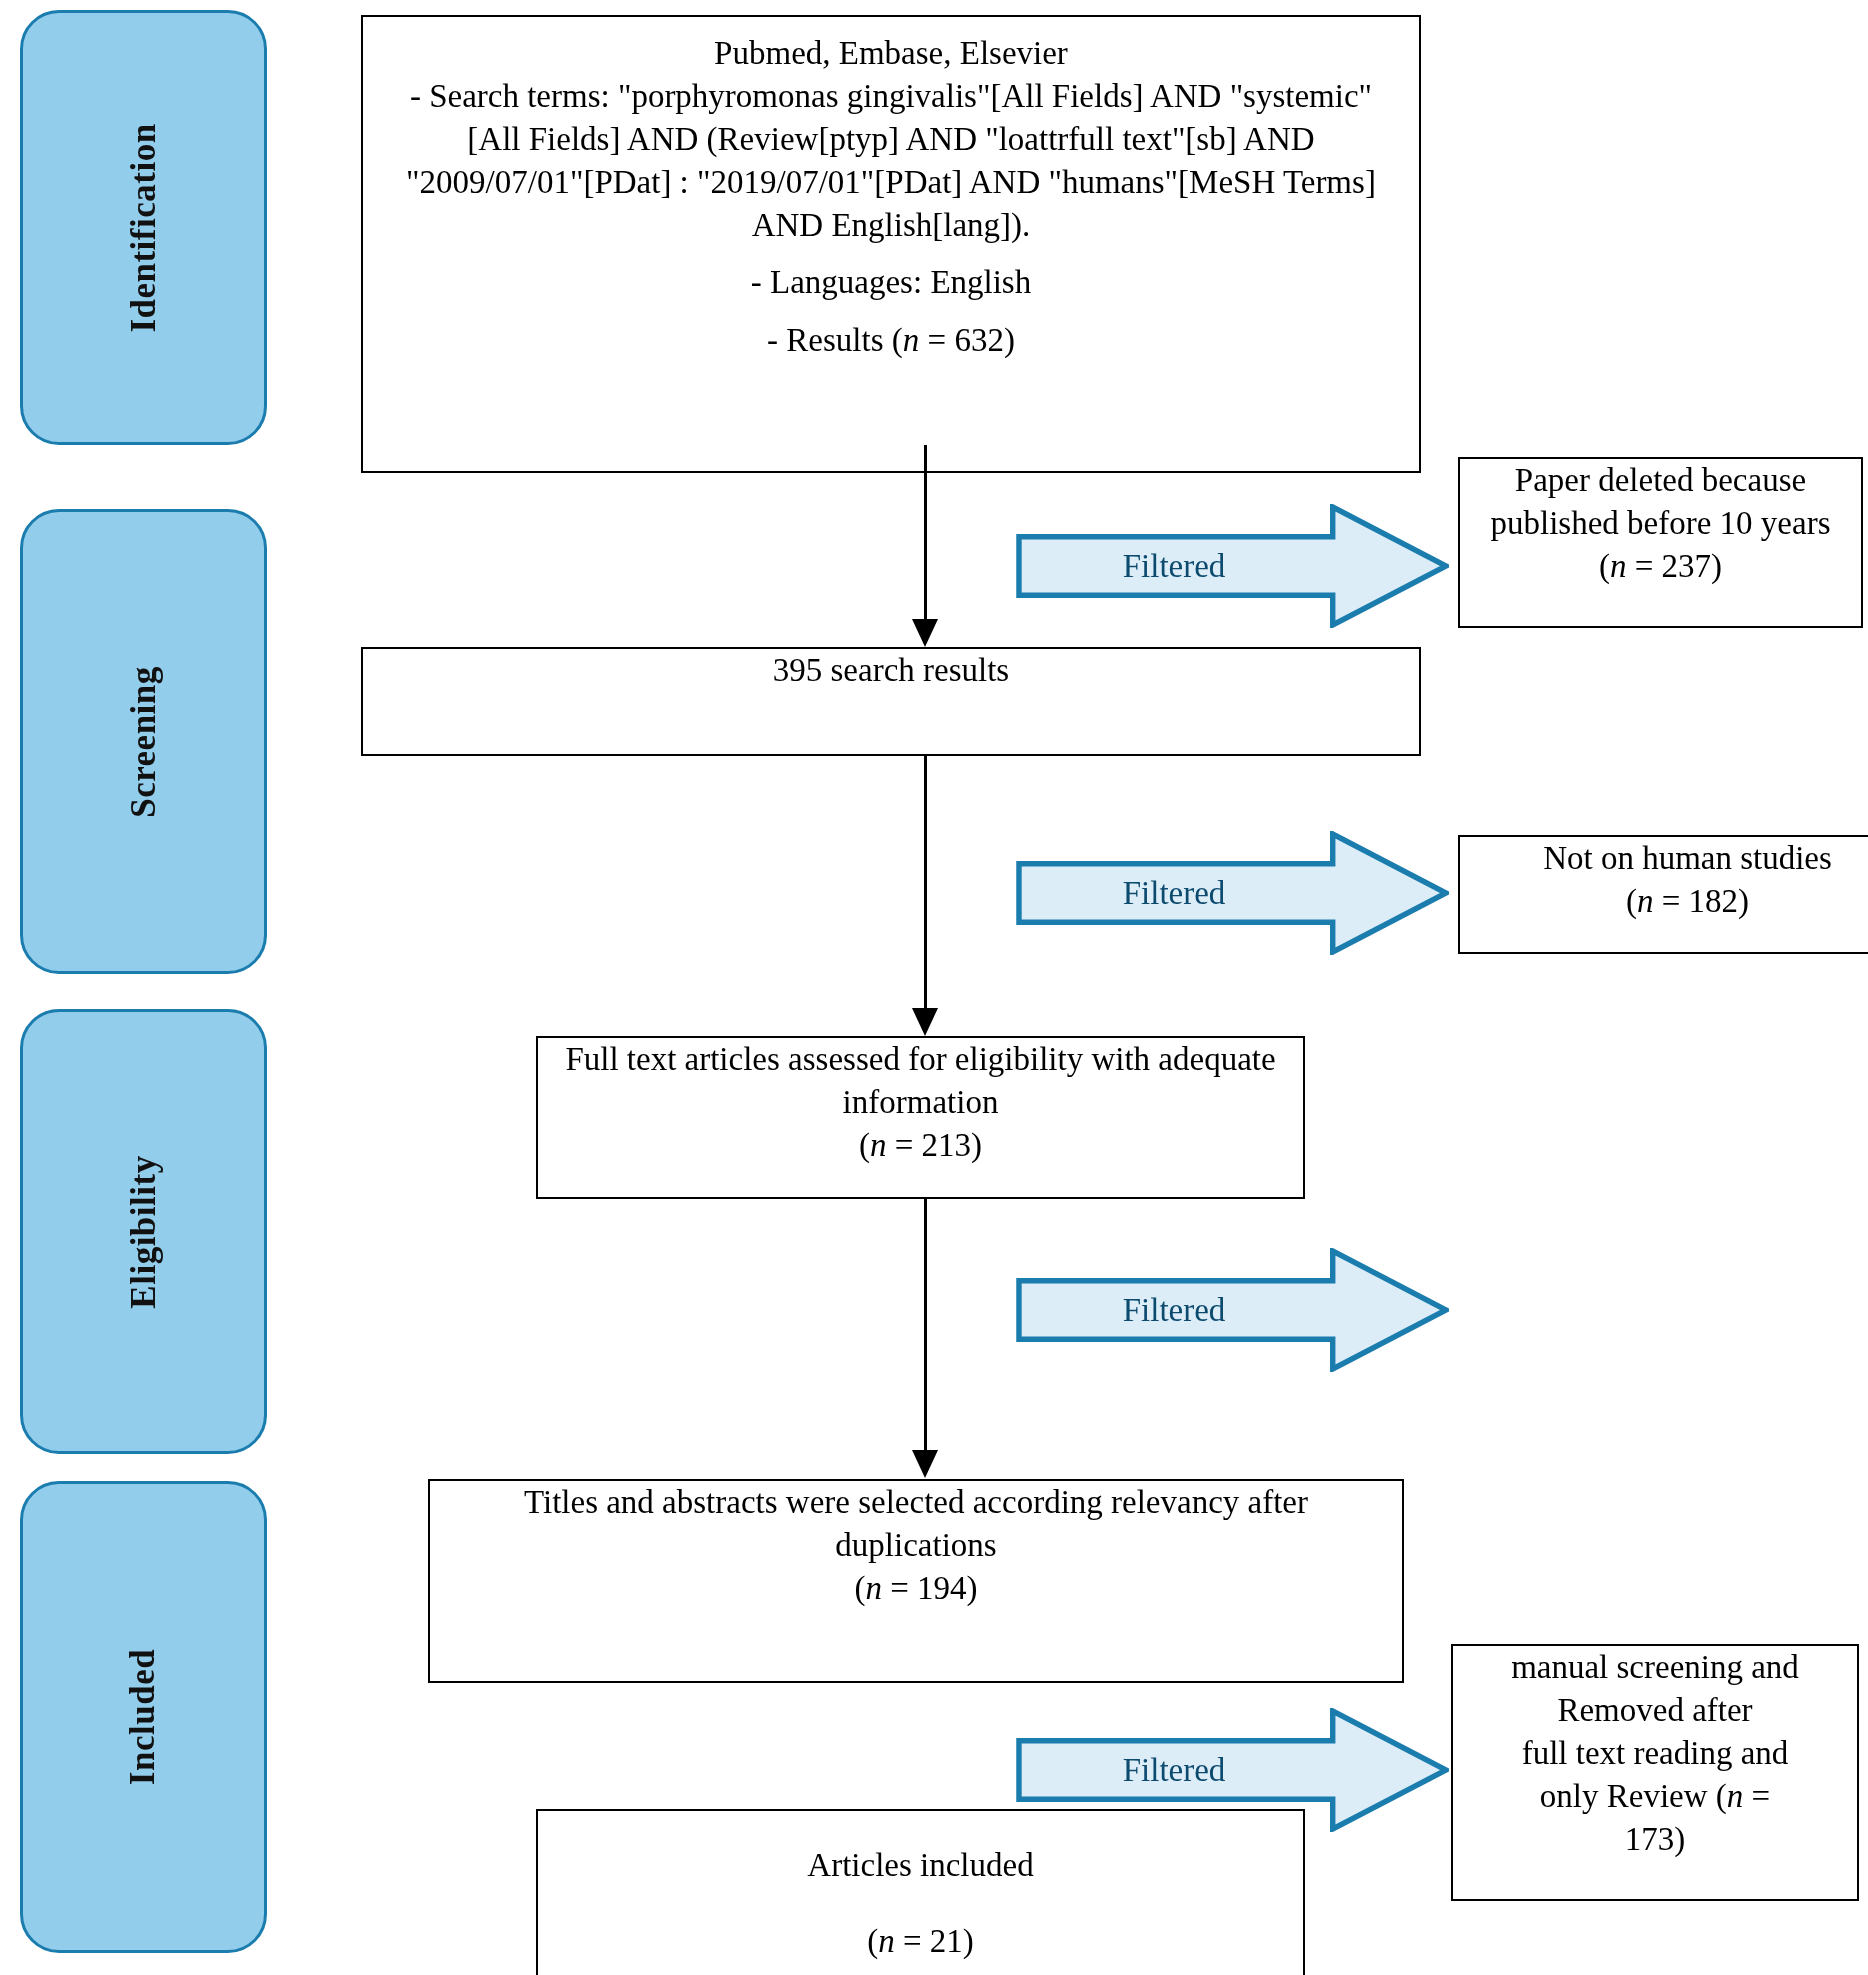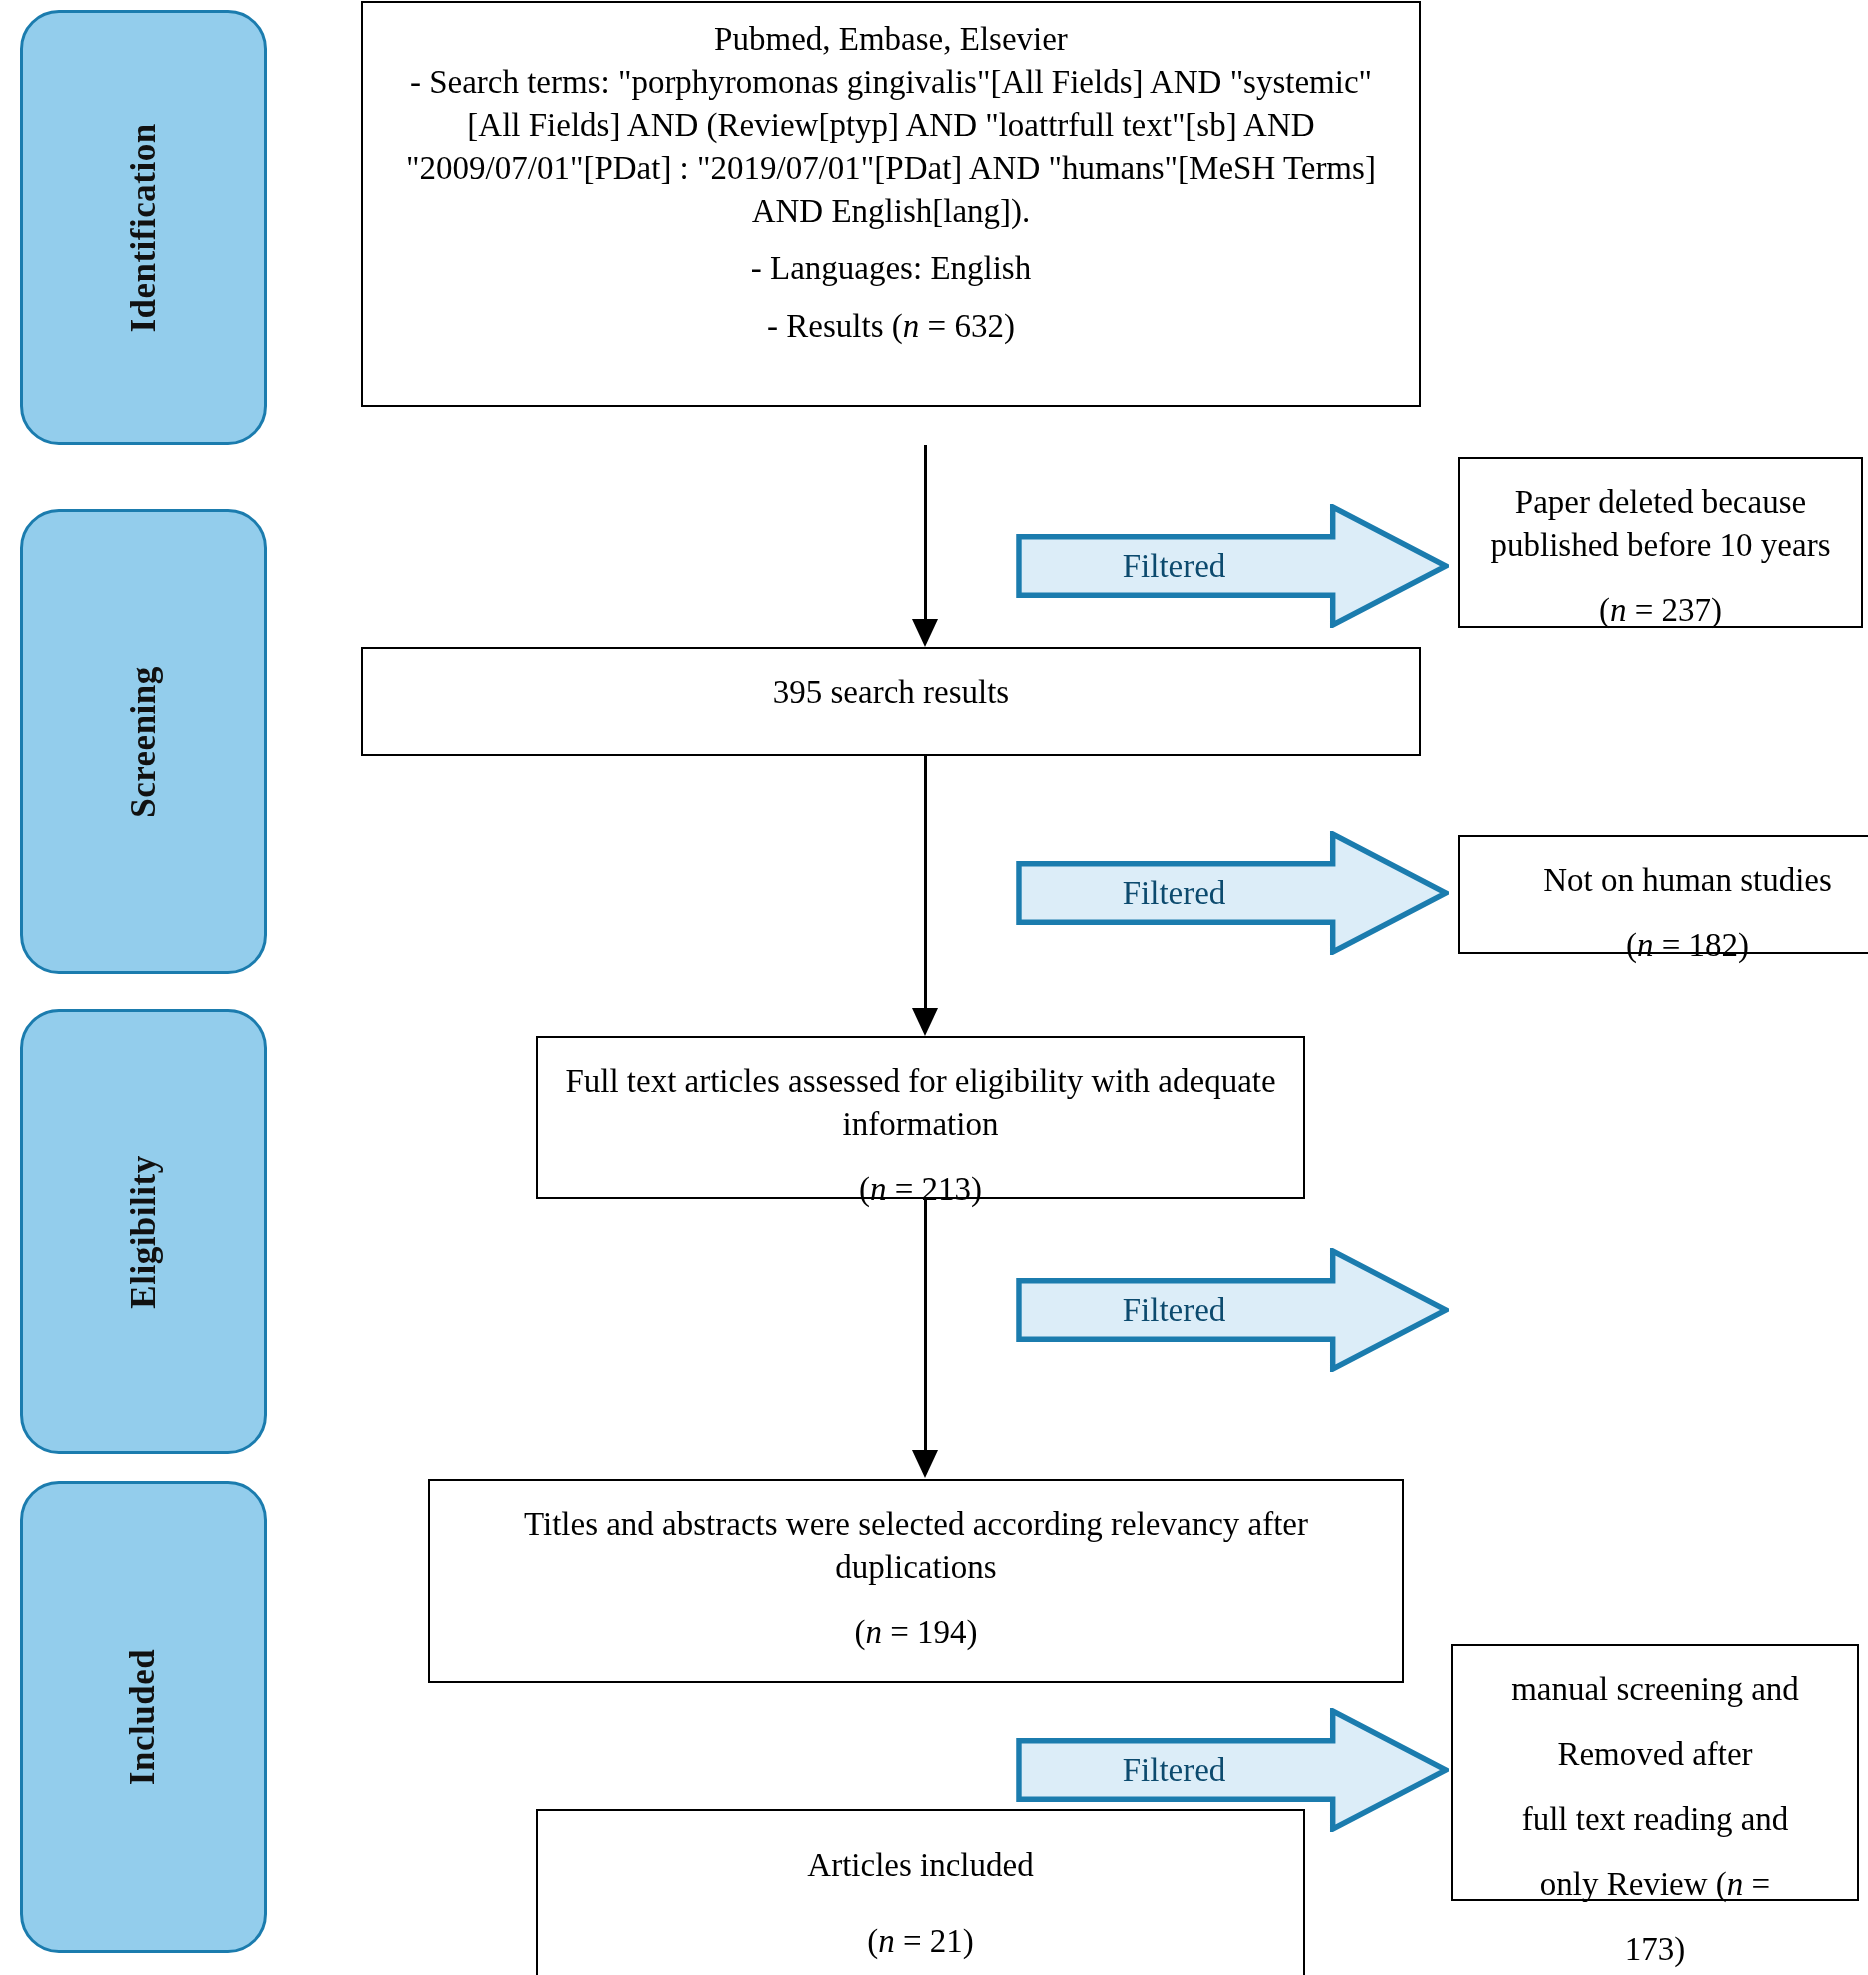--- a/index.html
+++ b/index.html
@@ -46,21 +46,21 @@
     text-align: center;
     color: #000000;
   }
   .proc-box .box-text {
     font-size: 33px;
     line-height: 1.30;
     padding: 0 17px;
     display: block;
   }
   .proc-box.pad-top .box-text { padding-top: 15px; }
-  .proc-box.pad-top2 .box-text { padding-top: 22px; }
+  .proc-box.pad-top2 .box-text { }
   .proc-box.pad-top3 .box-text { padding-top: 33px; }
   .proc-box .box-text .sub-n { font-style: italic; }
 
   
   .filter-arrow {
     position: absolute;
   }
   .filter-arrow svg {
     display: block;
     width: 100%;
@@ -118,21 +118,21 @@
   </div>
 
   <div class="stage-pill" style="left:20px; top:1009px; width:247px; height:445px;">
     <span class="stage-label">Eligibility</span>
   </div>
 
   <div class="stage-pill" style="left:20px; top:1481px; width:247px; height:472px;">
     <span class="stage-label">Included</span>
   </div>
 
-  <div class="proc-box pad-top" style="left:361px; top:1px; width:1060px; height:406px;">
+  <div class="proc-box pad-top" style="left:361px; top:15px; width:1060px; height:458px;">
     <span class="box-text">Pubmed, Embase, Elsevier</span>
     <span class="box-text" style="padding:0 30px;">-    Search terms: "porphyromonas gingivalis"[All Fields] AND "systemic"[All Fields] AND (Review[ptyp] AND "loattrfull text"[sb] AND "2009/07/01"[PDat] : "2019/07/01"[PDat] AND "humans"[MeSH Terms] AND English[lang]).</span>
     <span class="box-text">- Languages: English</span>
     <span class="box-text"><span>- Results (</span><span class="sub-n">n</span><span> = 632)</span></span>
   </div>
 
   <div class="v-connector" style="left:912px; top:445px; width:26px; height:202px;">
     <div class="shaft" style="height:174px;"></div>
     <div class="head"></div>
   </div>

